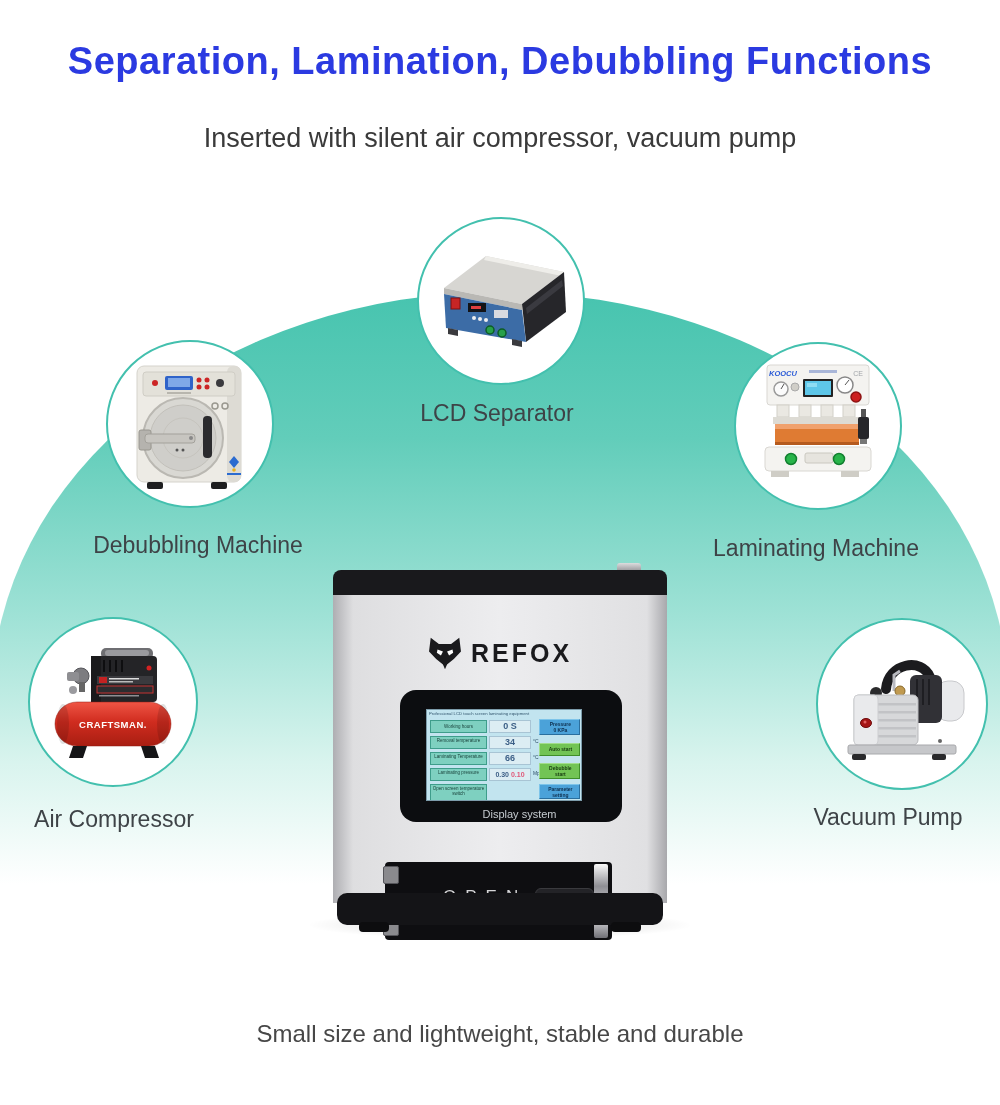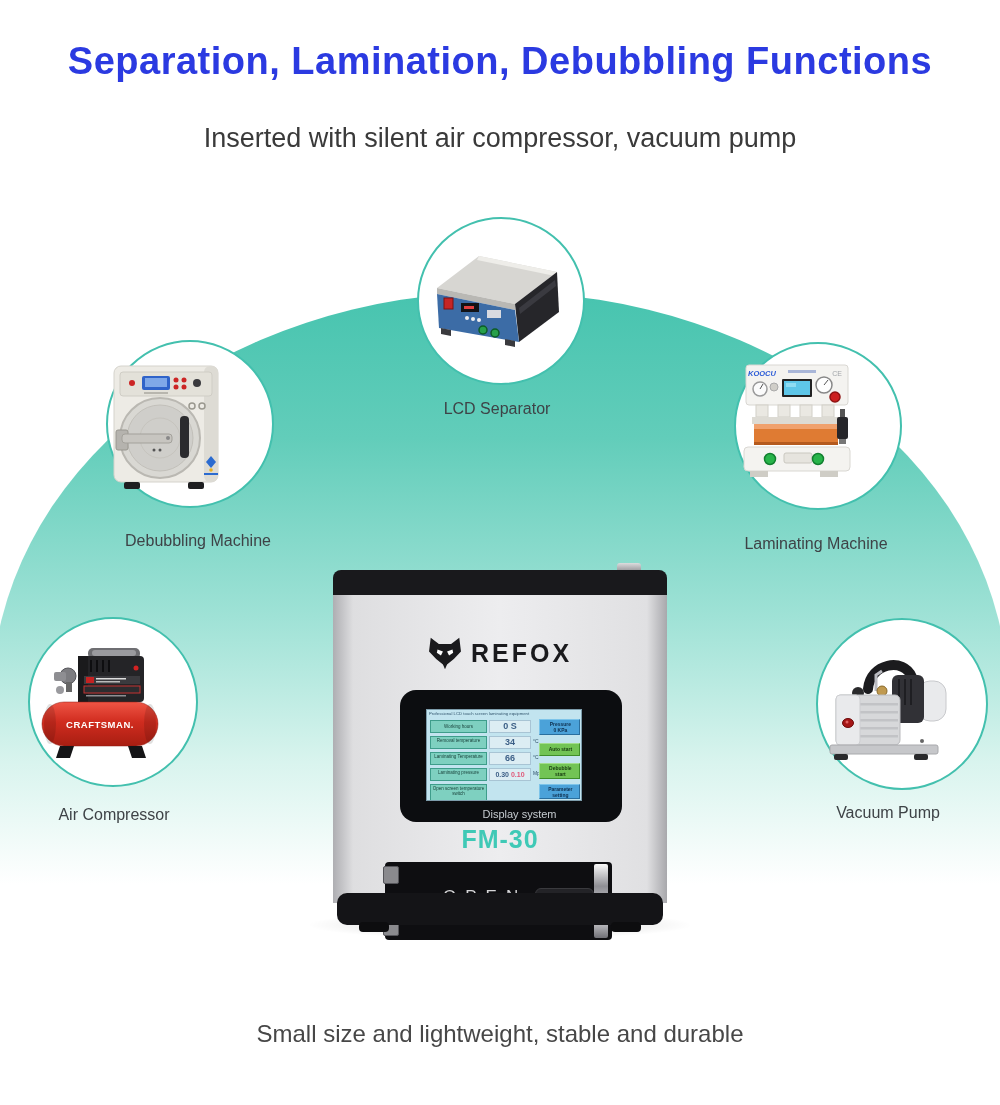--- a/index.html
+++ b/index.html
@@ -11,22 +11,22 @@
   .subtitle{position:absolute;left:0;top:110px;width:1000px;text-align:center;
             font-size:27px;font-weight:400;color:#3a3a3a;margin-top:13px;}
   .footer{position:absolute;left:0;top:1020px;width:1000px;text-align:center;
           font-size:24px;color:#474747;}
   
   .dome{position:absolute;left:-8px;top:292px;width:1016px;height:812px;
         border-radius:50% 50% 0 0 / 50% 50% 0 0;
         background:linear-gradient(180deg,#47c4af 0%,#62cdba 18%,#9fe2d6 40%,#d9f4ee 58%,rgba(255,255,255,0) 73%);}
   
   .circ{position:absolute;background:#fff;border:2px solid #43c0ae;border-radius:50%;
-        box-sizing:border-box;display:flex;align-items:center;z-index:4;}
-  .sat-label{position:absolute;z-index:4;text-align:center;font-size:16px;color:#3e4347;}
+        box-sizing:border-box;display:flex;align-items:center;justify-content:center;z-index:4;}
+  .sat-label{position:absolute;z-index:4;text-align:center;font-size:23px;color:#3e4347;}
   
   .m-shadow{position:absolute;left:300px;top:910px;width:400px;height:30px;z-index:2;
             background:radial-gradient(ellipse at center,rgba(0,0,0,.20) 0%,rgba(0,0,0,0) 68%);}
   .machine{position:absolute;left:333px;top:563px;width:334px;height:372px;z-index:3;}
   .m-knob{position:absolute;left:284px;top:0;width:24px;height:10px;border-radius:3px;
           background:linear-gradient(#dcdcde,#88888c);}
   .m-top{position:absolute;left:0;top:7px;width:334px;height:25px;background:#19191c;
          border-radius:8px 8px 0 0;}
   .m-body{position:absolute;left:0;top:32px;width:334px;height:308px;
           background:linear-gradient(90deg,#aeaeb2 0%,#dedee0 6%,#ededef 50%,#e0e0e2 94%,#a8a8ac 100%);}
@@ -316,21 +316,20 @@
           <div class="scr-btn blue" style="top:74px;height:15px">
             <div class="micro" style="top:2px">
                 <span style="display:block">Parameter</span>
                 <span style="display:block">setting</span>
               </div>
             </div>
         </div>
         <div class="m-caption">Display system</div>
       </div>
 
-      <div class="m-model">FM-30</div>
 
       <div class="m-drawer">
         <div class="m-hinge" style="top:4px"></div>
         <div class="m-hinge" style="top:56px"></div>
         <div class="m-hole"></div>
         <div class="m-open">OPEN</div>
         <div class="m-latch">
           <div class="m-latch-win"></div>
           <div class="m-screw" style="left:6px"></div>
           <div class="m-screw" style="left:26px"></div>

